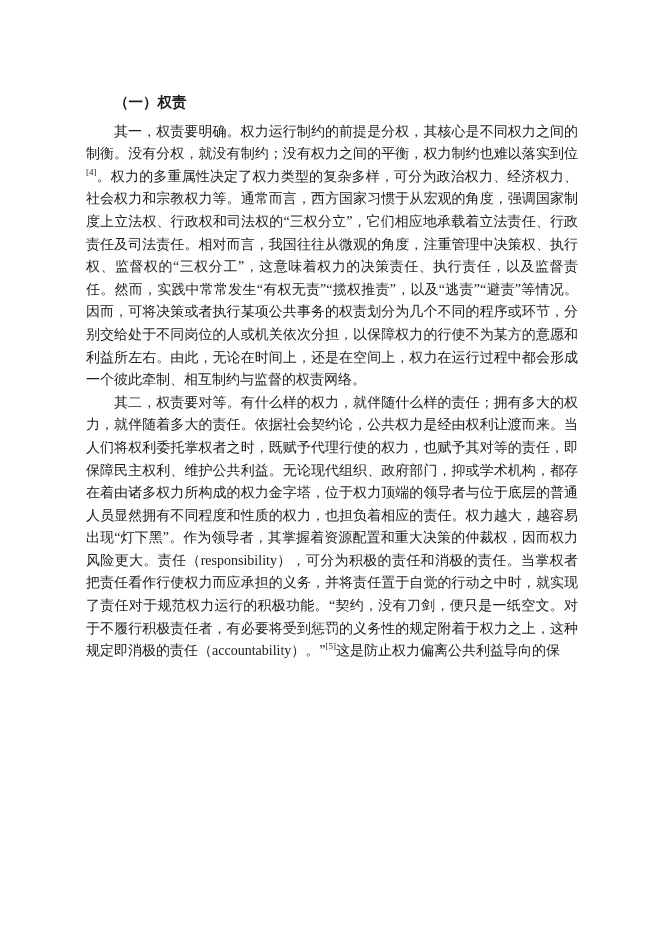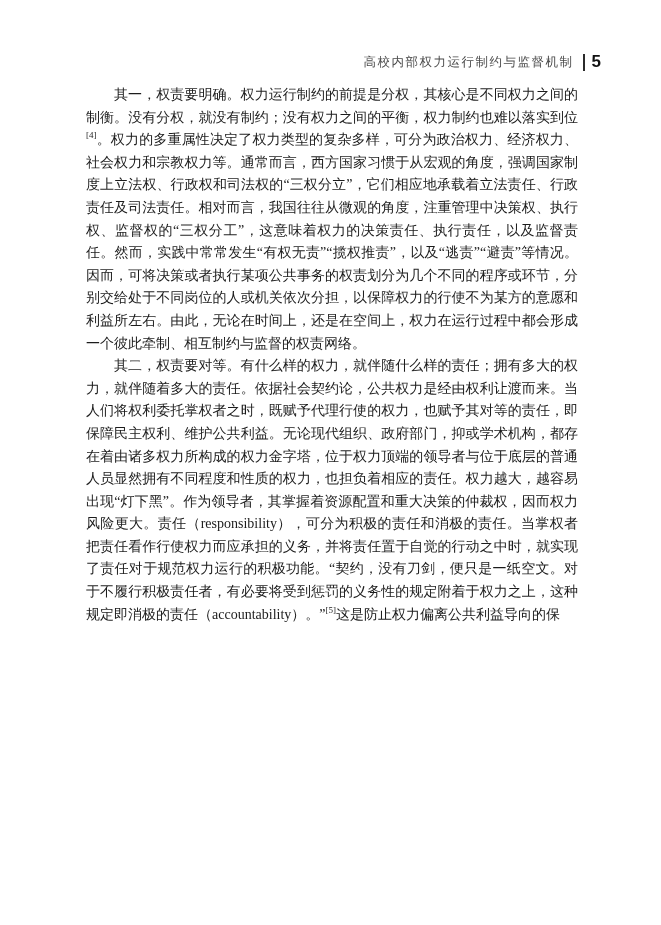--- a/index.html
+++ b/index.html
@@ -69,25 +69,21 @@
     line-height: 0;
     vertical-align: super;
     letter-spacing: 0;
   }
 </style>
 </head>
 <body>
 
 <div class="page">
 
-  <header class="running-header">
-    <span class="running-title">高校内部权力运行制约与监督机制</span>
-    <span class="header-divider"></span>
-    <span class="page-number">5</span>
-  </header>
 
   <main class="body-text" id="body-text">
 
+      <p class="heading">（一）权责</p>
       <p class="para indent">其一，权责要明确。权力运行制约的前提是分权，其核心是不同权力之间的制衡。没有分权，就没有制约；没有权力之间的平衡，权力制约也难以落实到位<sup class="footnote-ref">[4]</sup>。权力的多重属性决定了权力类型的复杂多样，可分为政治权力、经济权力、社会权力和宗教权力等。通常而言，西方国家习惯于从宏观的角度，强调国家制度上立法权、行政权和司法权的“三权分立”，它们相应地承载着立法责任、行政责任及司法责任。相对而言，我国往往从微观的角度，注重管理中决策权、执行权、监督权的“三权分工”，这意味着权力的决策责任、执行责任，以及监督责任。然而，实践中常常发生“有权无责”“揽权推责”，以及“逃责”“避责”等情况。因而，可将决策或者执行某项公共事务的权责划分为几个不同的程序或环节，分别交给处于不同岗位的人或机关依次分担，以保障权力的行使不为某方的意愿和利益所左右。由此，无论在时间上，还是在空间上，权力在运行过程中都会形成一个彼此牵制、相互制约与监督的权责网络。</p>
       <p class="para indent">其二，权责要对等。有什么样的权力，就伴随什么样的责任；拥有多大的权力，就伴随着多大的责任。依据社会契约论，公共权力是经由权利让渡而来。当人们将权利委托掌权者之时，既赋予代理行使的权力，也赋予其对等的责任，即保障民主权利、维护公共利益。无论现代组织、政府部门，抑或学术机构，都存在着由诸多权力所构成的权力金字塔，位于权力顶端的领导者与位于底层的普通人员显然拥有不同程度和性质的权力，也担负着相应的责任。权力越大，越容易出现“灯下黑”。作为领导者，其掌握着资源配置和重大决策的仲裁权，因而权力风险更大。责任（responsibility），可分为积极的责任和消极的责任。当掌权者把责任看作行使权力而应承担的义务，并将责任置于自觉的行动之中时，就实现了责任对于规范权力运行的积极功能。“契约，没有刀剑，便只是一纸空文。对于不履行积极责任者，有必要将受到惩罚的义务性的规定附着于权力之上，这种规定即消极的责任（accountability）。”<sup class="footnote-ref">[5]</sup>这是防止权力偏离公共利益导向的保</p>
     </main>
 
 </div>
 
 </body></html>

